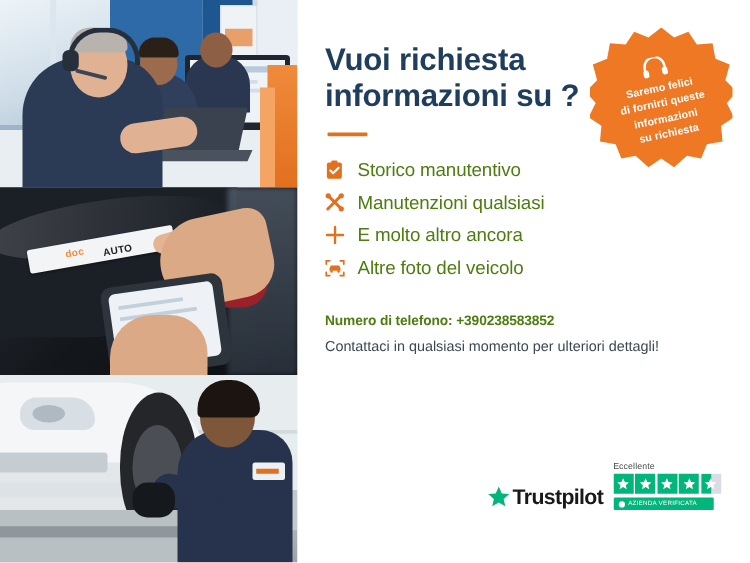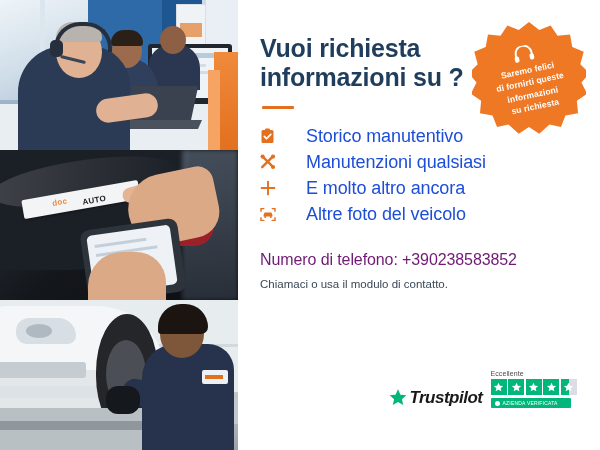--- a/index.html
+++ b/index.html
@@ -118,32 +118,32 @@
   }
   .badge .inner{position:relative;transform:rotate(-12deg);color:#fff;}
   .badge .hs{display:block;margin:0 auto 3px auto;width:22px;height:16px;}
   .badge .btxt{font-size:8.5px;line-height:1.45;font-weight:bold;letter-spacing:.1px;}
 
   
   .list{margin:0;padding:0;list-style:none;}
   .list li{display:flex;align-items:center;height:26px;}
   .ico{width:26px;flex:0 0 26px;display:flex;align-items:center;justify-content:flex-start;color:#e2701f;}
   .ico svg{display:block;}
-  .ltxt{font-size:18px;color:#1d4ed8;letter-spacing:-.1px;margin-left:20px;}
+  .ltxt{font-size:15px;color:#4d7c0f;letter-spacing:-.1px;}
 
   
   .phone-block{margin-top:24px;}
-  .phone-line{font-size:16px;font-weight:normal;color:#701a75;letter-spacing:-.1px;}
+  .phone-line{font-size:11px;font-weight:bold;color:#4d7c0f;letter-spacing:-.1px;}
   .sub{font-size:11.5px;line-height:1.55;color:#3a4856;margin-top:7px;}
 
   
   .tp{position:absolute;right:22px;bottom:42px;display:flex;align-items:flex-end;}
   .tp-logo{display:flex;align-items:center;margin-right:8px;}
   .tp-logo svg{display:block;}
-  .tp-name{font-size:17px;font-weight:bold;color:#191919;letter-spacing:-.5px;margin-left:1px;font-style:italic;}
+  .tp-name{font-size:17px;font-weight:bold;color:#191919;letter-spacing:-.5px;margin-left:1px;}
   .tp-right{display:flex;flex-direction:column;align-items:flex-start;}
   .tp-exc{font-size:7px;color:#4a4a4a;margin-bottom:2px;letter-spacing:.1px;}
   .stars{display:flex;}
   .star{width:16px;height:16px;background:#00b67a;margin-right:1.5px;display:flex;align-items:center;justify-content:center;}
   .star.half{background:#dcdce6;position:relative;overflow:hidden;}
   .star.half .fillhalf{position:absolute;left:0;top:0;width:50%;height:100%;background:#00b67a;}
   .star svg{position:relative;z-index:2;}
   .verified{margin-top:3px;background:#00b67a;color:#fff;font-size:5px;letter-spacing:.2px;
     padding:2px 4px;display:flex;align-items:center;border-radius:1px;width:80px;box-sizing:border-box;}
   .verified .vdot{width:5px;height:5px;border-radius:50%;background:#fff;margin-right:3px;flex:0 0 5px;}
@@ -302,21 +302,21 @@
             <circle cx="10.8" cy="10.1" r="1" fill="#e2701f"></circle>
           </svg>
         </span>
         <span class="ltxt">Altre foto del veicolo</span>
       </li>
     </ul>
 
     <div class="phone-block">
       <div class="phone-line">Numero di telefono: +390238583852</div>
       <div class="sub">
-        <div>Chiamaci o usa il modulo di contatto.</div>
+        <div>Contattaci in qualsiasi momento per ulteriori dettagli!</div>
       </div>
     </div>
 
     <div class="tp">
       <div class="tp-logo">
         <svg width="20" height="20" viewBox="0 0 20 20">
           <path d="M10 1.2l2.45 5.5 5.95.5-4.5 3.95 1.35 5.85L10 13.9l-5.25 3.1L6.1 11.15 1.6 7.2l5.95-.5z" fill="#00b67a"></path>
         </svg>
         <span class="tp-name">Trustpilot</span>
       </div>

